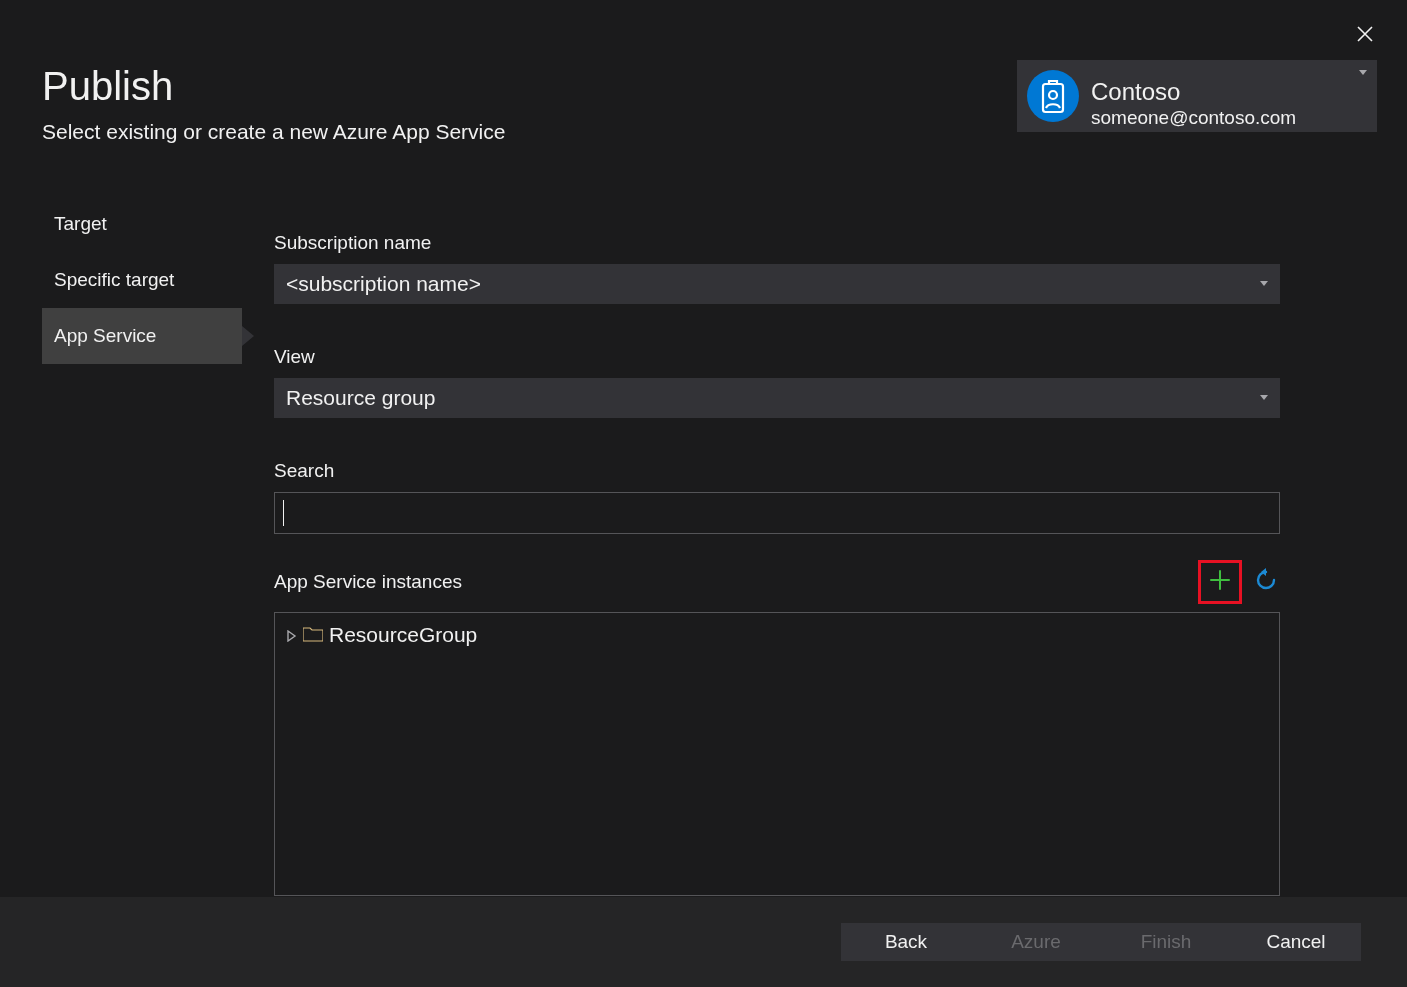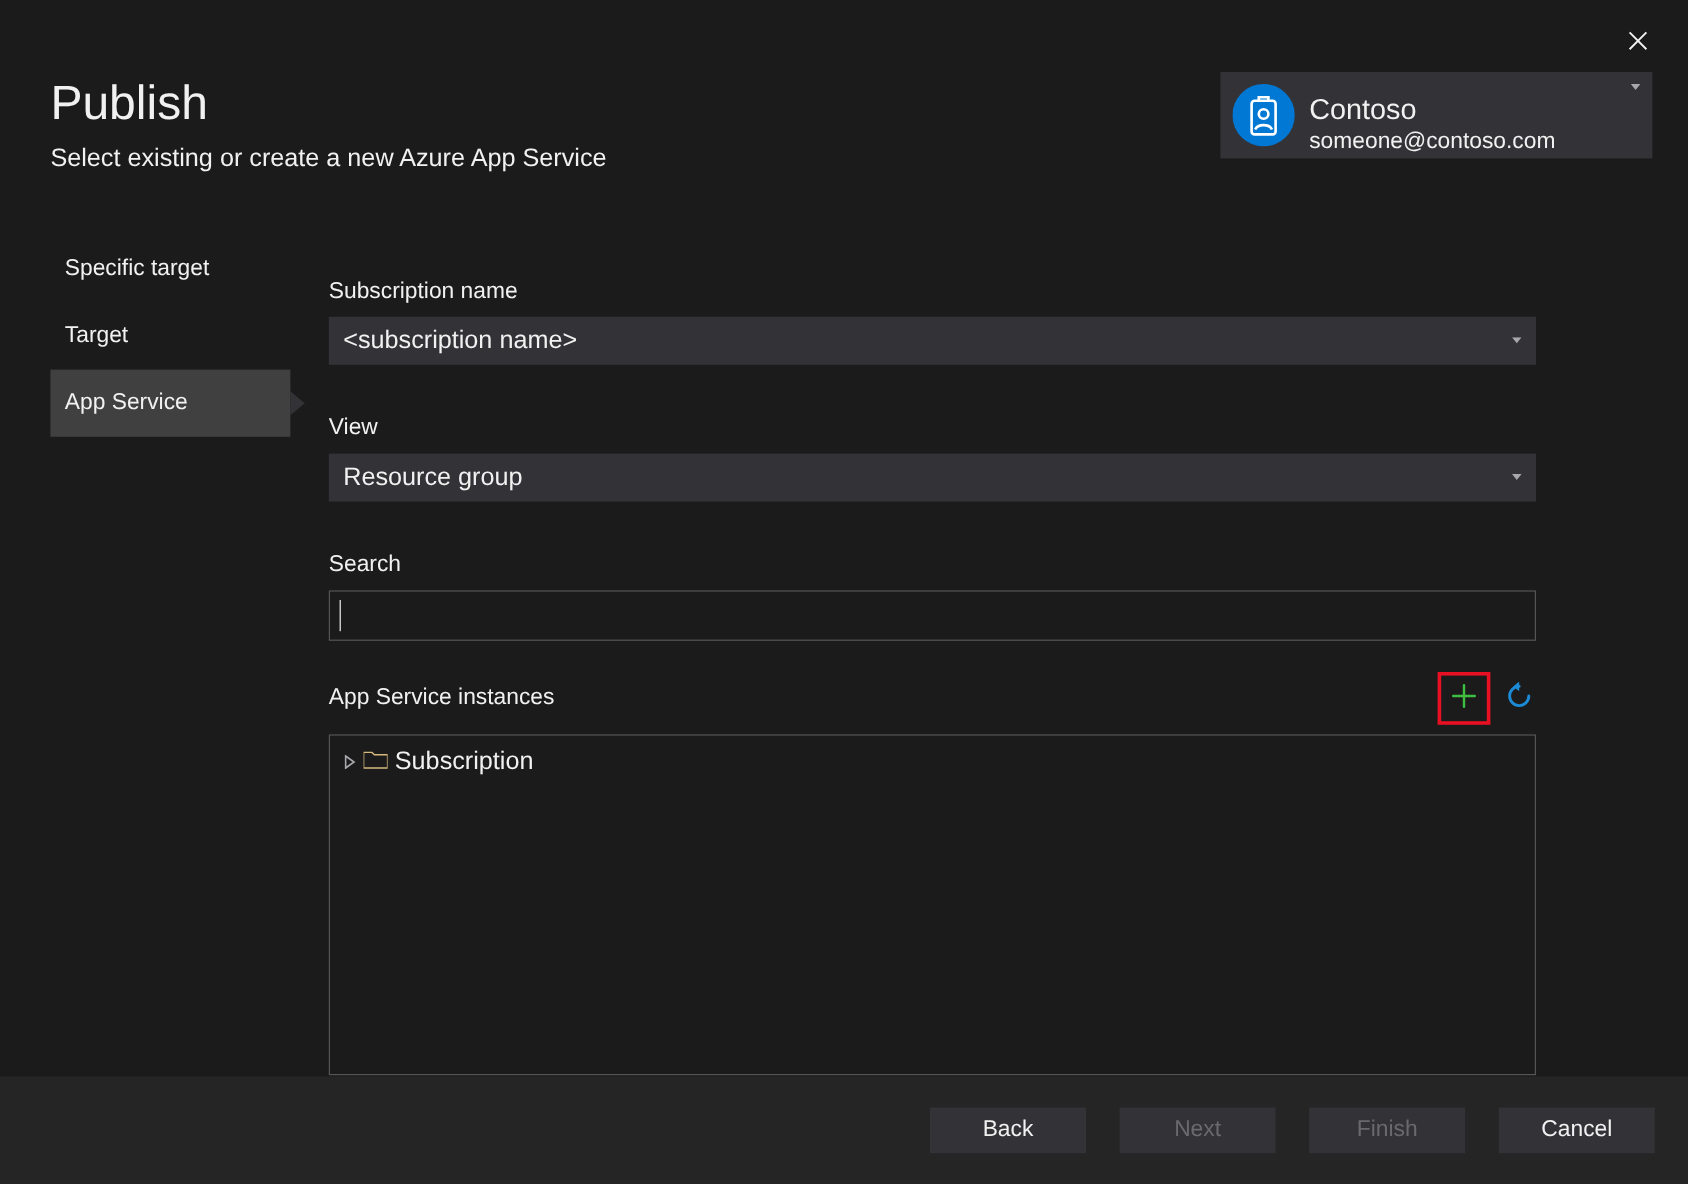--- a/index.html
+++ b/index.html
@@ -172,22 +172,22 @@
   .tree-row .folder svg { width: 20px; height: 16px; }
 
   .footer {
     position: absolute;
     left: 0; bottom: 0;
     width: 100%; height: 90px;
     background: #252526;
     display: flex;
     align-items: center;
     justify-content: flex-end;
-    padding-right: 28px;
-    gap: 28px;
+    padding-right: 46px;
+    gap: 0;
   }
   .btn {
     width: 130px; height: 38px;
     background: #333337;
     border: none;
     color: #f1f1f1;
     font-size: 19px;
     cursor: pointer;
     display: flex; align-items: center; justify-content: center;
   }
@@ -226,24 +226,24 @@
           <path d="M0 0 L4 5 L8 0 Z" fill="#a8a8ac"></path>
         </svg>
     </span>
   </div>
 
   <div class="title">Publish</div>
   <div class="subtitle">Select existing or create a new Azure App Service</div>
 
   <div class="sidebar">
     <div class="sidebar-item">
+      <span>Target</span>
+    </div>
+    <div class="sidebar-item">
       <span>Specific target</span>
-    </div>
-    <div class="sidebar-item">
-      <span>Target</span>
     </div>
     <div class="sidebar-item selected">
       <span>App Service</span>
     </div>
   </div>
 
   <div class="form">
     <div class="field-label">Subscription name</div>
     <div class="dropdown">
       <span>&lt;subscription name&gt;</span>
@@ -295,25 +295,25 @@
         <span class="expander">
           <svg viewBox="0 0 10 12">
               <path d="M1 1 L8 6 L1 11 Z" fill="none" stroke="#a8a8ac" stroke-width="1.4"></path>
             </svg>
         </span>
         <span class="folder">
           <svg viewBox="0 0 20 16">
             <path d="M0 2 V15 H20 V4 H9 L7 2 Z" fill="none" stroke="#d7b97d" stroke-width="1.2"></path>
           </svg>
         </span>
-        <span>Subscription</span>
+        <span>ResourceGroup</span>
       </div>
     </div>
   </div>
 
   <div class="footer">
     <button class="btn">Back</button>
-    <button class="btn disabled">Next</button>
+    <button class="btn disabled">Azure</button>
     <button class="btn disabled">Finish</button>
     <button class="btn">Cancel</button>
   </div>
 
 </div>
 
 </body></html>

